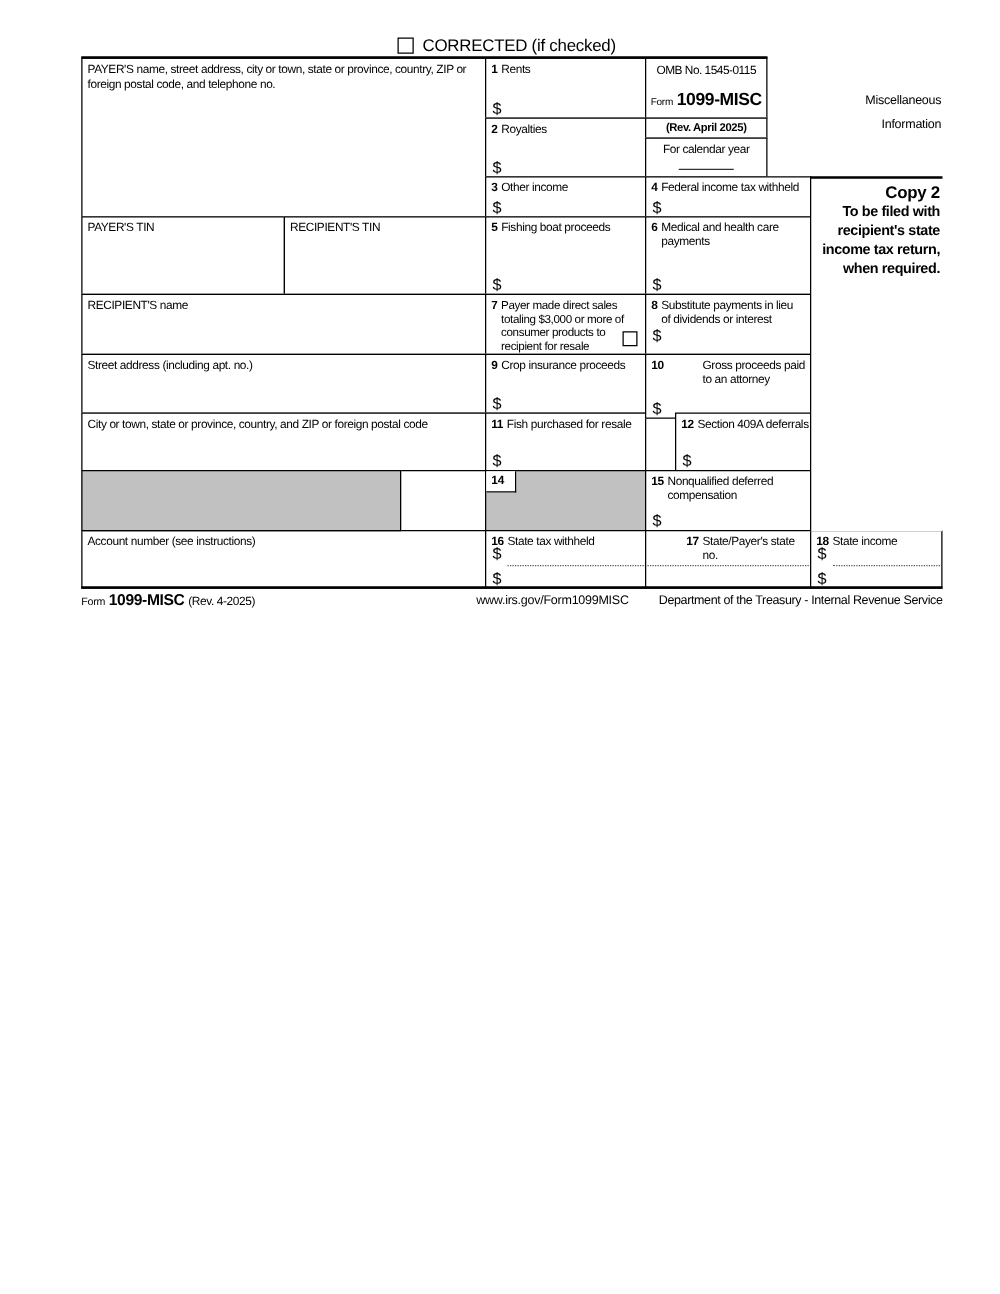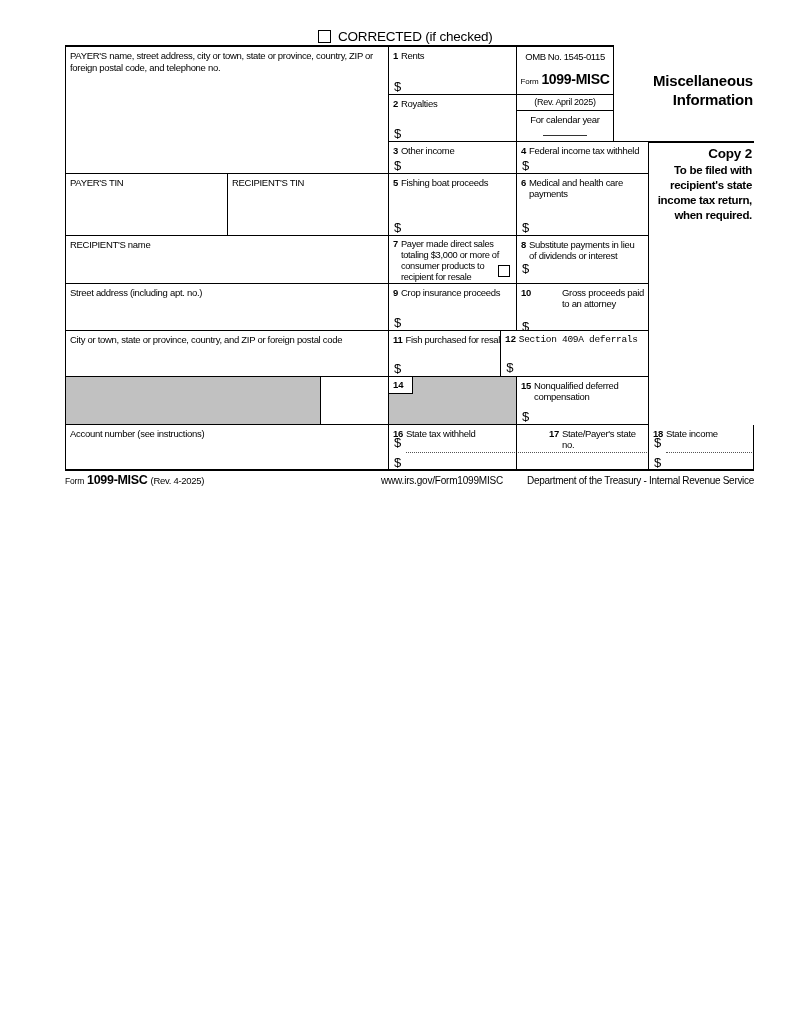--- a/index.html
+++ b/index.html
@@ -12,21 +12,21 @@
   .slbl{padding:3px 4px 2px 4px;font-size:9.5px;letter-spacing:-0.3px;line-height:1.25;}
   .dollar{position:absolute;left:5px;bottom:0px;font-size:13px;line-height:14px;}
   .dollar-after{position:absolute;left:5px;top:26px;font-size:13px;line-height:14px;}
   .chk{width:12px;height:12px;border:1.5px solid #000;background:#fff;box-sizing:border-box;display:inline-block;}
   .dotline{position:absolute;border-top:1.5px dotted #555;}
   .d-top{position:absolute;left:5px;top:11px;font-size:13px;line-height:14px;}
   .d-bot{position:absolute;left:5px;bottom:0px;font-size:13px;line-height:14px;}
   .ctr{text-align:center;}
   .corr{position:absolute;left:338px;top:29px;font-size:13.5px;letter-spacing:-0.2px;}
   .corr-chk{position:absolute;left:318px;top:30px;width:13px;height:13px;border:1.6px solid #000;background:#fff;box-sizing:border-box;}
-  .title{position:absolute;left:600px;top:71px;width:153px;text-align:right;font-weight:700;font-size:15px;line-height:19px;letter-spacing:-0.2px;}
+  .title{position:absolute;left:600px;top:71px;width:153px;text-align:right;font-weight:400;font-size:10px;line-height:19px;letter-spacing:-0.2px;}
   .title span{display:block;}
   .copy2panel{position:absolute;box-sizing:border-box;left:648px;top:141px;width:106px;height:284px;border-top:2px solid #000;border-left:1px solid #000;background:#fff;padding:3px 2px 0 0;}
   .copy2{display:block;text-align:right;font-weight:700;font-size:13.5px;letter-spacing:-0.2px;margin-bottom:2px;}
   .copynote span{display:block;text-align:right;font-weight:700;font-size:11.5px;line-height:15px;letter-spacing:-0.3px;}
   .ombline{display:flex;justify-content:center;align-items:baseline;gap:3px;margin-top:9px;}
   .form-small{font-size:8px;letter-spacing:-0.2px;}
   .form-big{font-size:14px;font-weight:700;letter-spacing:-0.3px;}
   .yearline{position:absolute;left:50%;transform:translateX(-50%);bottom:5px;width:44px;border-bottom:1px solid #333;height:0;}
   .chip14{position:absolute;left:0;top:0;width:24px;height:17px;background:#fff;border-right:1px solid #000;border-bottom:1px solid #000;box-sizing:border-box;font-size:9.5px;font-weight:700;padding:2px 0 0 4px;}
   .b13lbl{padding:3px 3px 0 2px;font-size:9.3px;letter-spacing:-0.4px;line-height:1.2;text-align:right;}
@@ -122,21 +122,21 @@
     <div class="dollar">$</div>
   </div>
 
   <div class="cell" style="left:516px;top:46px;width:98px;height:49px;">
     <div class="ctr" style="font-size:9.5px;letter-spacing:-0.4px;padding-top:4px;">OMB No. 1545-0115</div>
     <div class="ombline">
         <span class="form-small">Form</span>
         <span class="form-big">1099-MISC</span>
       </div>
   </div>
-  <div class="cell" style="left:516px;top:94px;width:98px;height:17px;">
+  <div class="cell" style="left:516px;top:94px;width:98px;height:17px;font-weight:bold;">
     <div class="ctr" style="font-size:9px;letter-spacing:-0.3px;padding-top:2px;">(Rev. April 2025)</div>
   </div>
   <div class="cell" style="left:516px;top:110px;width:98px;height:32px;">
     <div class="ctr" style="font-size:9.5px;letter-spacing:-0.3px;padding-top:3px;">For calendar year</div>
     <div class="yearline"></div>
   </div>
 
   <div class="cell" style="left:516px;top:141px;width:133px;height:33px;">
     <div class="lbl">
         <span class="num">4</span>
@@ -158,21 +158,21 @@
       </div>
     <div class="dollar-after">$</div>
   </div>
   <div class="cell" style="left:516px;top:283px;width:133px;height:52px;">
     <div class="lbl">
         <span class="num">10</span>
         <span style="max-width:104px;margin-left:28px;">Gross proceeds paid to an attorney</span>
       </div>
     <div class="dollar">$</div>
   </div>
-  <div class="cell" style="left:500px;top:330px;width:156px;height:47px;font-family:Liberation Mono, monospace;">
+  <div class="cell" style="left:540px;top:330px;width:156px;height:47px;">
     <div class="lbl">
         <span class="num">12</span>
         <span>Section 409A deferrals</span>
       </div>
     <div class="dollar">$</div>
   </div>
 
   <div class="cell gray" style="left:65px;top:376px;width:256px;height:49px;"></div>
   <div class="cell gray" style="left:388px;top:376px;width:129px;height:49px;">
     <div class="chip14">14</div>

